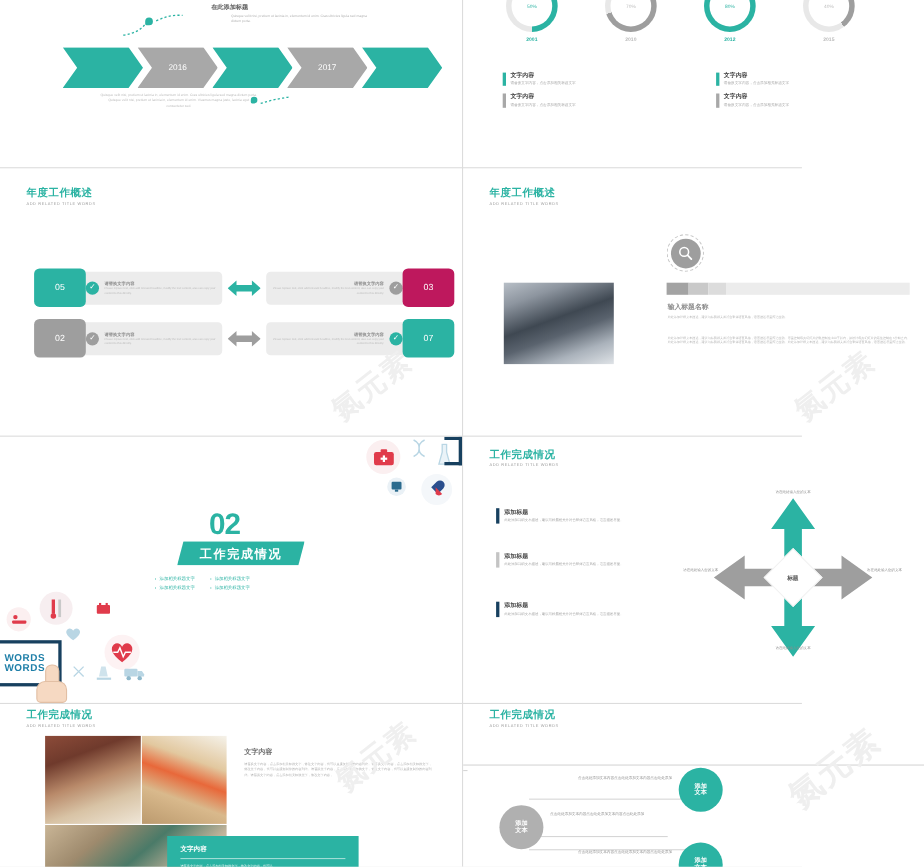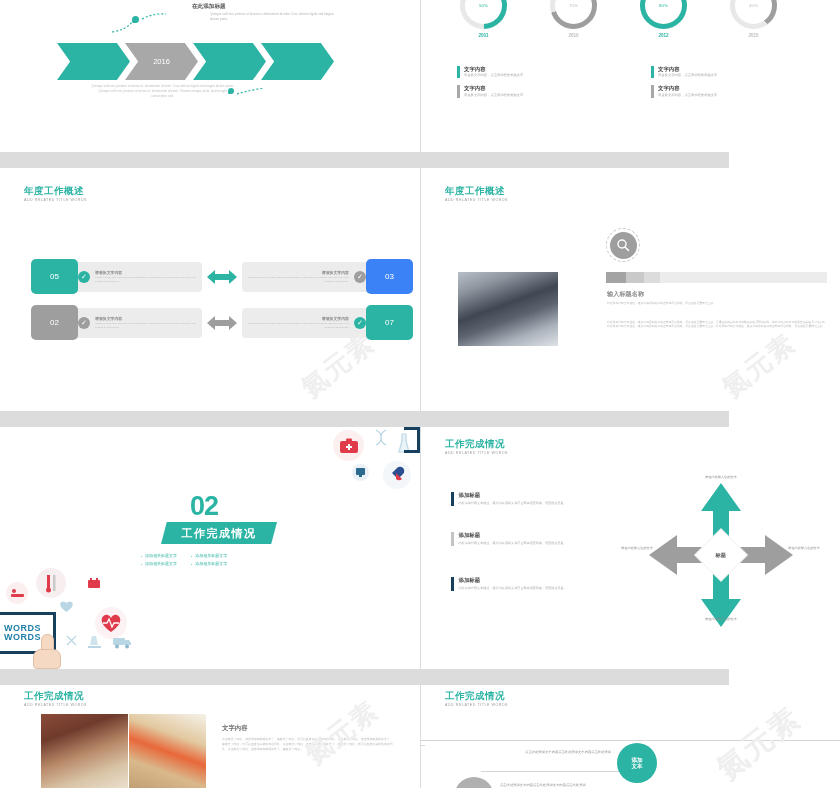--- a/index.html
+++ b/index.html
@@ -9,21 +9,21 @@
     font-family: "Liberation Sans", "DejaVu Sans", sans-serif;
     overflow: hidden;
   }
   .grid {
     position: relative;
     width: 729px; height: 788px;
     display: grid;
     grid-template-columns: 420px 420px;
     grid-template-rows: 152px 243px 242px 151px;
     background: #dcdcdc;
-    gap: 16px 1px;
+    gap: 1px 1px;
   }
   .slide {
     position: relative;
     background: #ffffff;
     overflow: hidden;
   }
   .wm {
     position: absolute;
     font-size: 26px;
     color: #efefef;
@@ -194,20 +194,23 @@
     <div class="chevrow">
       <div class="chev" style="background:#2bb3a3;">
         <span></span>
       </div>
       <div class="chev" style="background:#a8a8a8;">
         <span>2016</span>
       </div>
       <div class="chev" style="background:#2bb3a3;">
         <span></span>
       </div>
+      <div class="chev" style="background:#a8a8a8;">
+        <span>2017</span>
+      </div>
       <div class="chev" style="background:#2bb3a3;">
         <span></span>
       </div>
     </div>
 
     <div class="s1-foot">Quisque velit nisi, pretium ut lacinia in, elementum id enim. Cras ultricies ligula sed magna dictum porta. Quisque velit nisi, pretium ut lacinia in, elementum id enim. Vivamus magna justo, lacinia eget consectetur sed.</div>
 
     <div class="dotline" style="left:228px;top:86px;">
       <svg width="40" height="14" viewBox="0 0 40 14">
         <path d="M9 8 Q22 4 36 2" stroke="#2bb3a3" stroke-width="1.2" fill="none" stroke-dasharray="2 2"></path>
@@ -302,21 +305,21 @@
           <path d="M0 8 L8 1 L8 5 L22 5 L22 1 L30 8 L22 15 L22 11 L8 11 L8 15 Z" fill="#2bb3a3"></path>
         </svg>
       </div>
       <div class="descbox" style="justify-content:flex-end;">
         <div class="tx" style="text-align:right;">
           <div class="h">请替换文字内容</div>
           <div class="p">Please replace text, click add relevant headline, modify the text content, also can copy your content to this directly.</div>
         </div>
         <div class="tick" style="background:#9e9e9e;">✓</div>
       </div>
-      <div class="numbox" style="background:#3b82f6;margin-left:-6px;">
+      <div class="numbox" style="background:#be185d;margin-left:-6px;">
         <span>03</span>
       </div>
     </div>
 
     <div class="boxrow" style="left:31px;top:137px;">
       <div class="numbox" style="background:#9e9e9e;margin-right:-6px;">
         <span>02</span>
       </div>
       <div class="descbox">
         <div class="tick" style="background:#9e9e9e;">✓</div>

